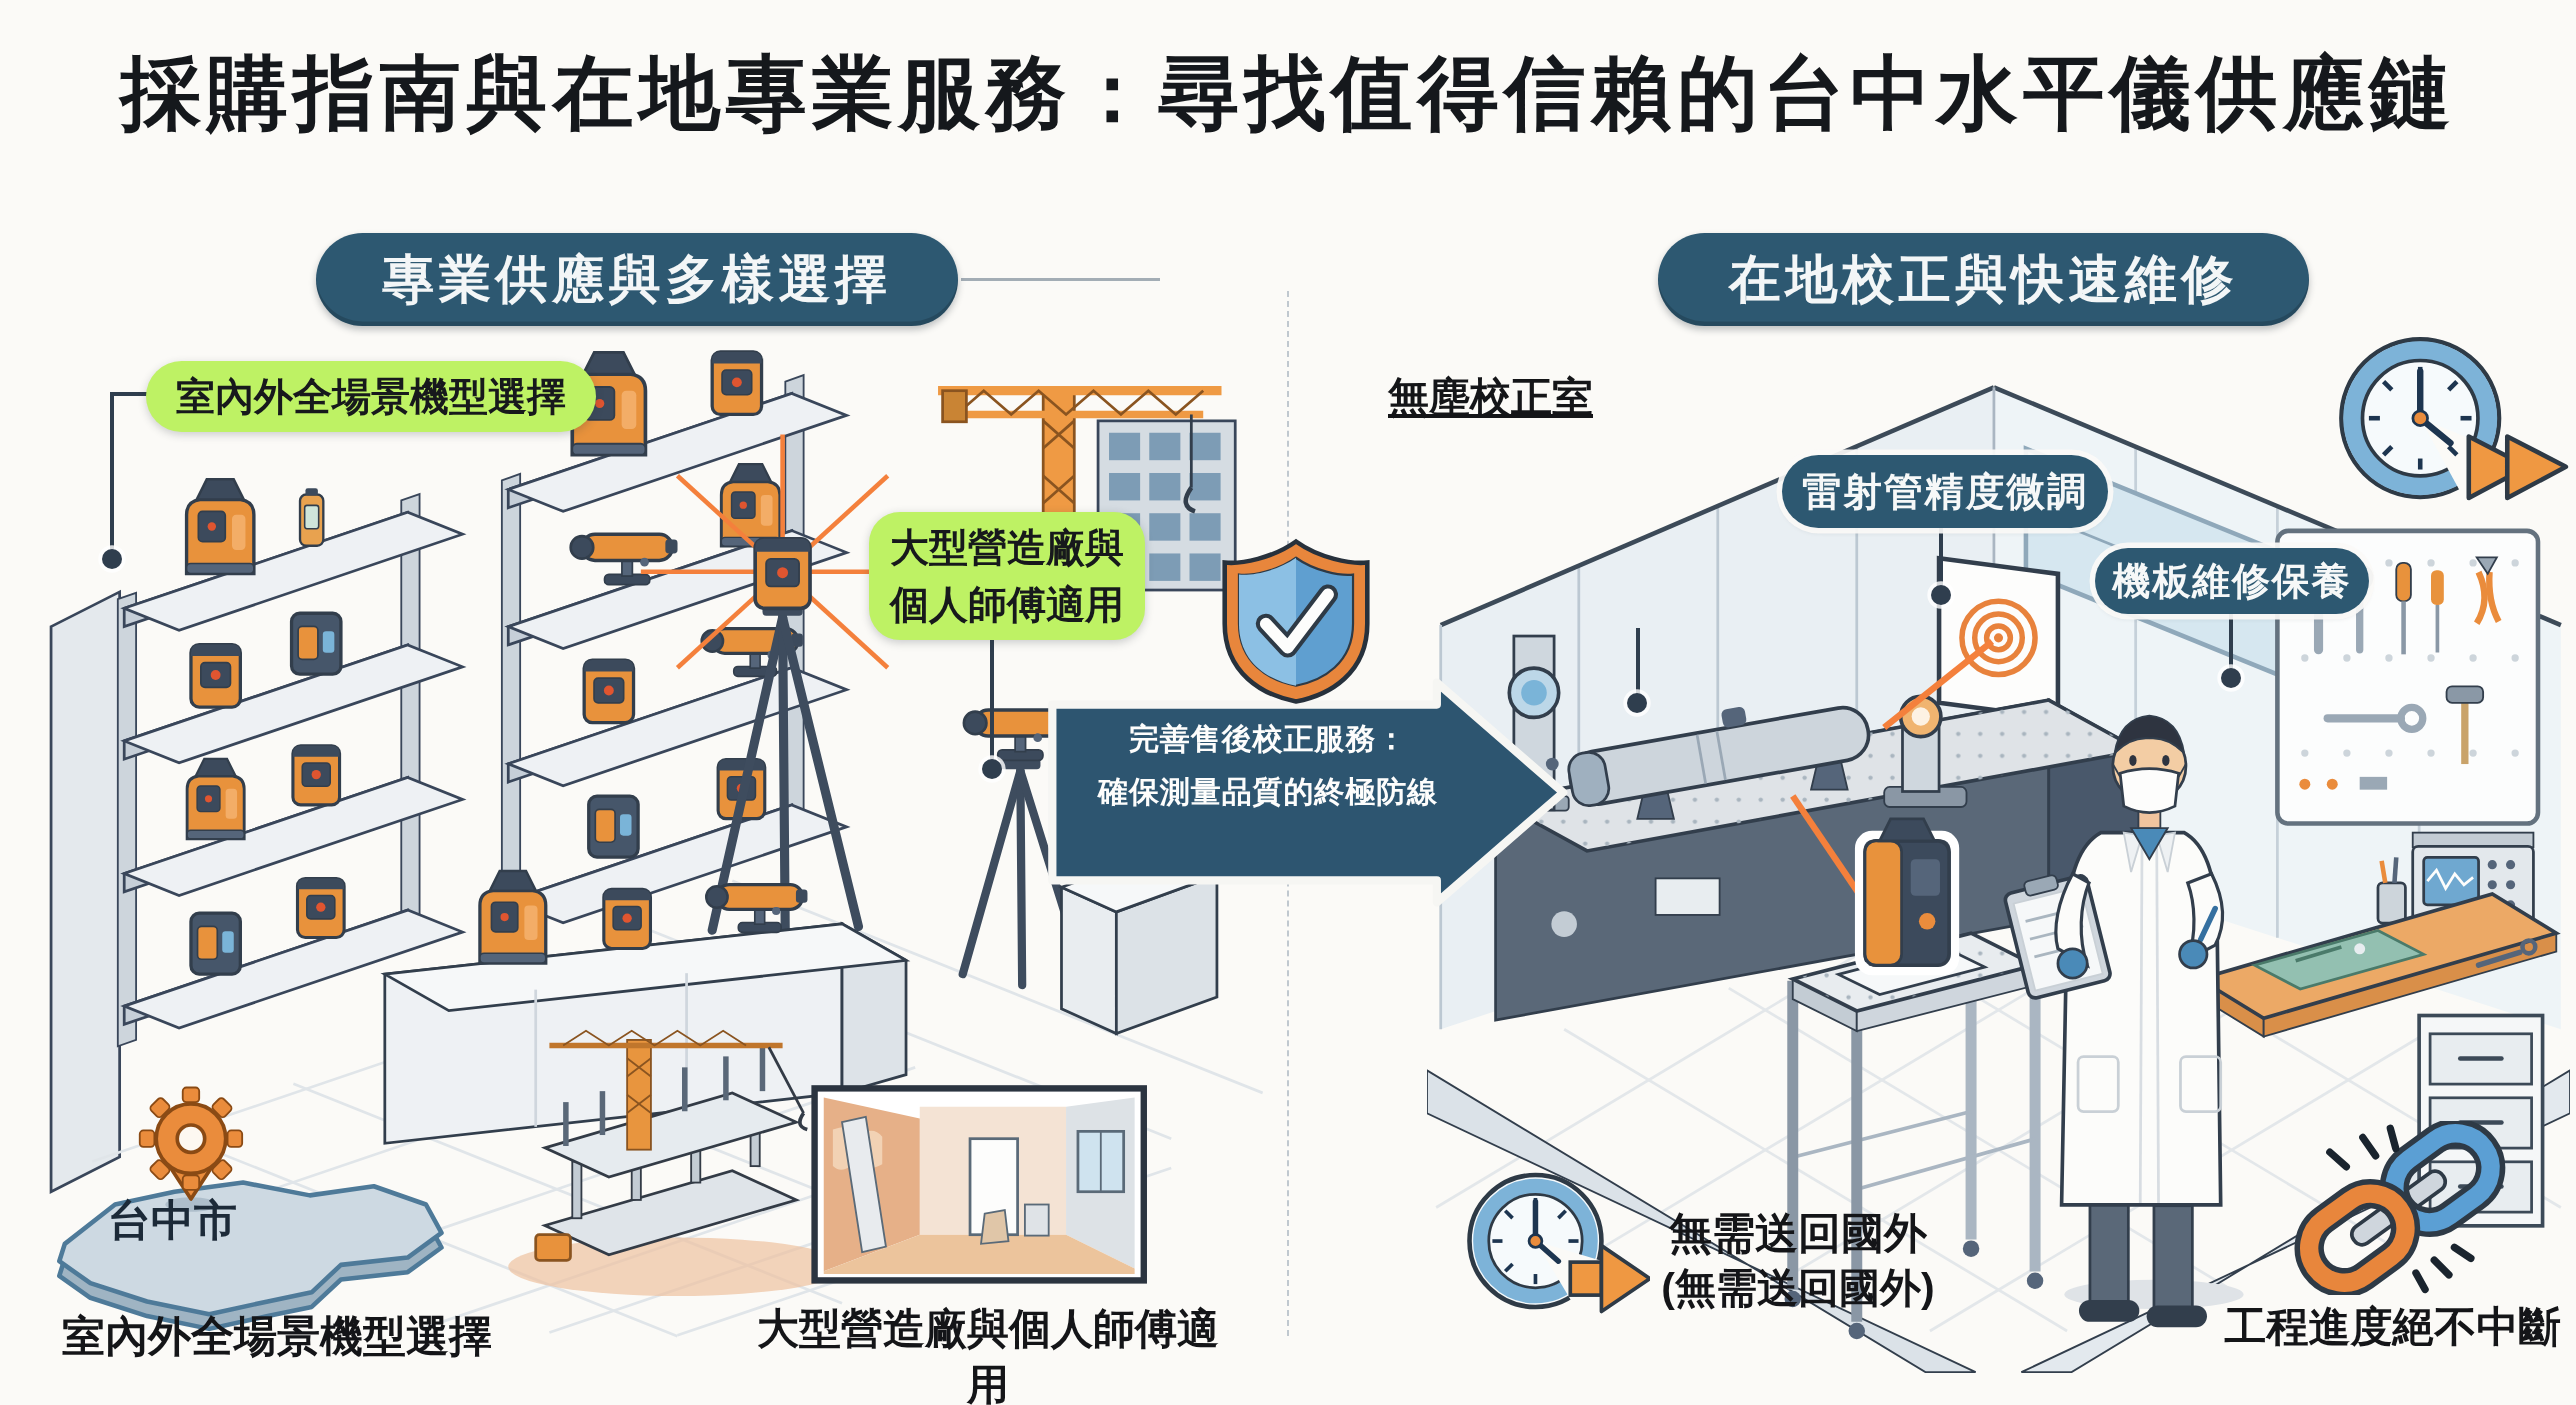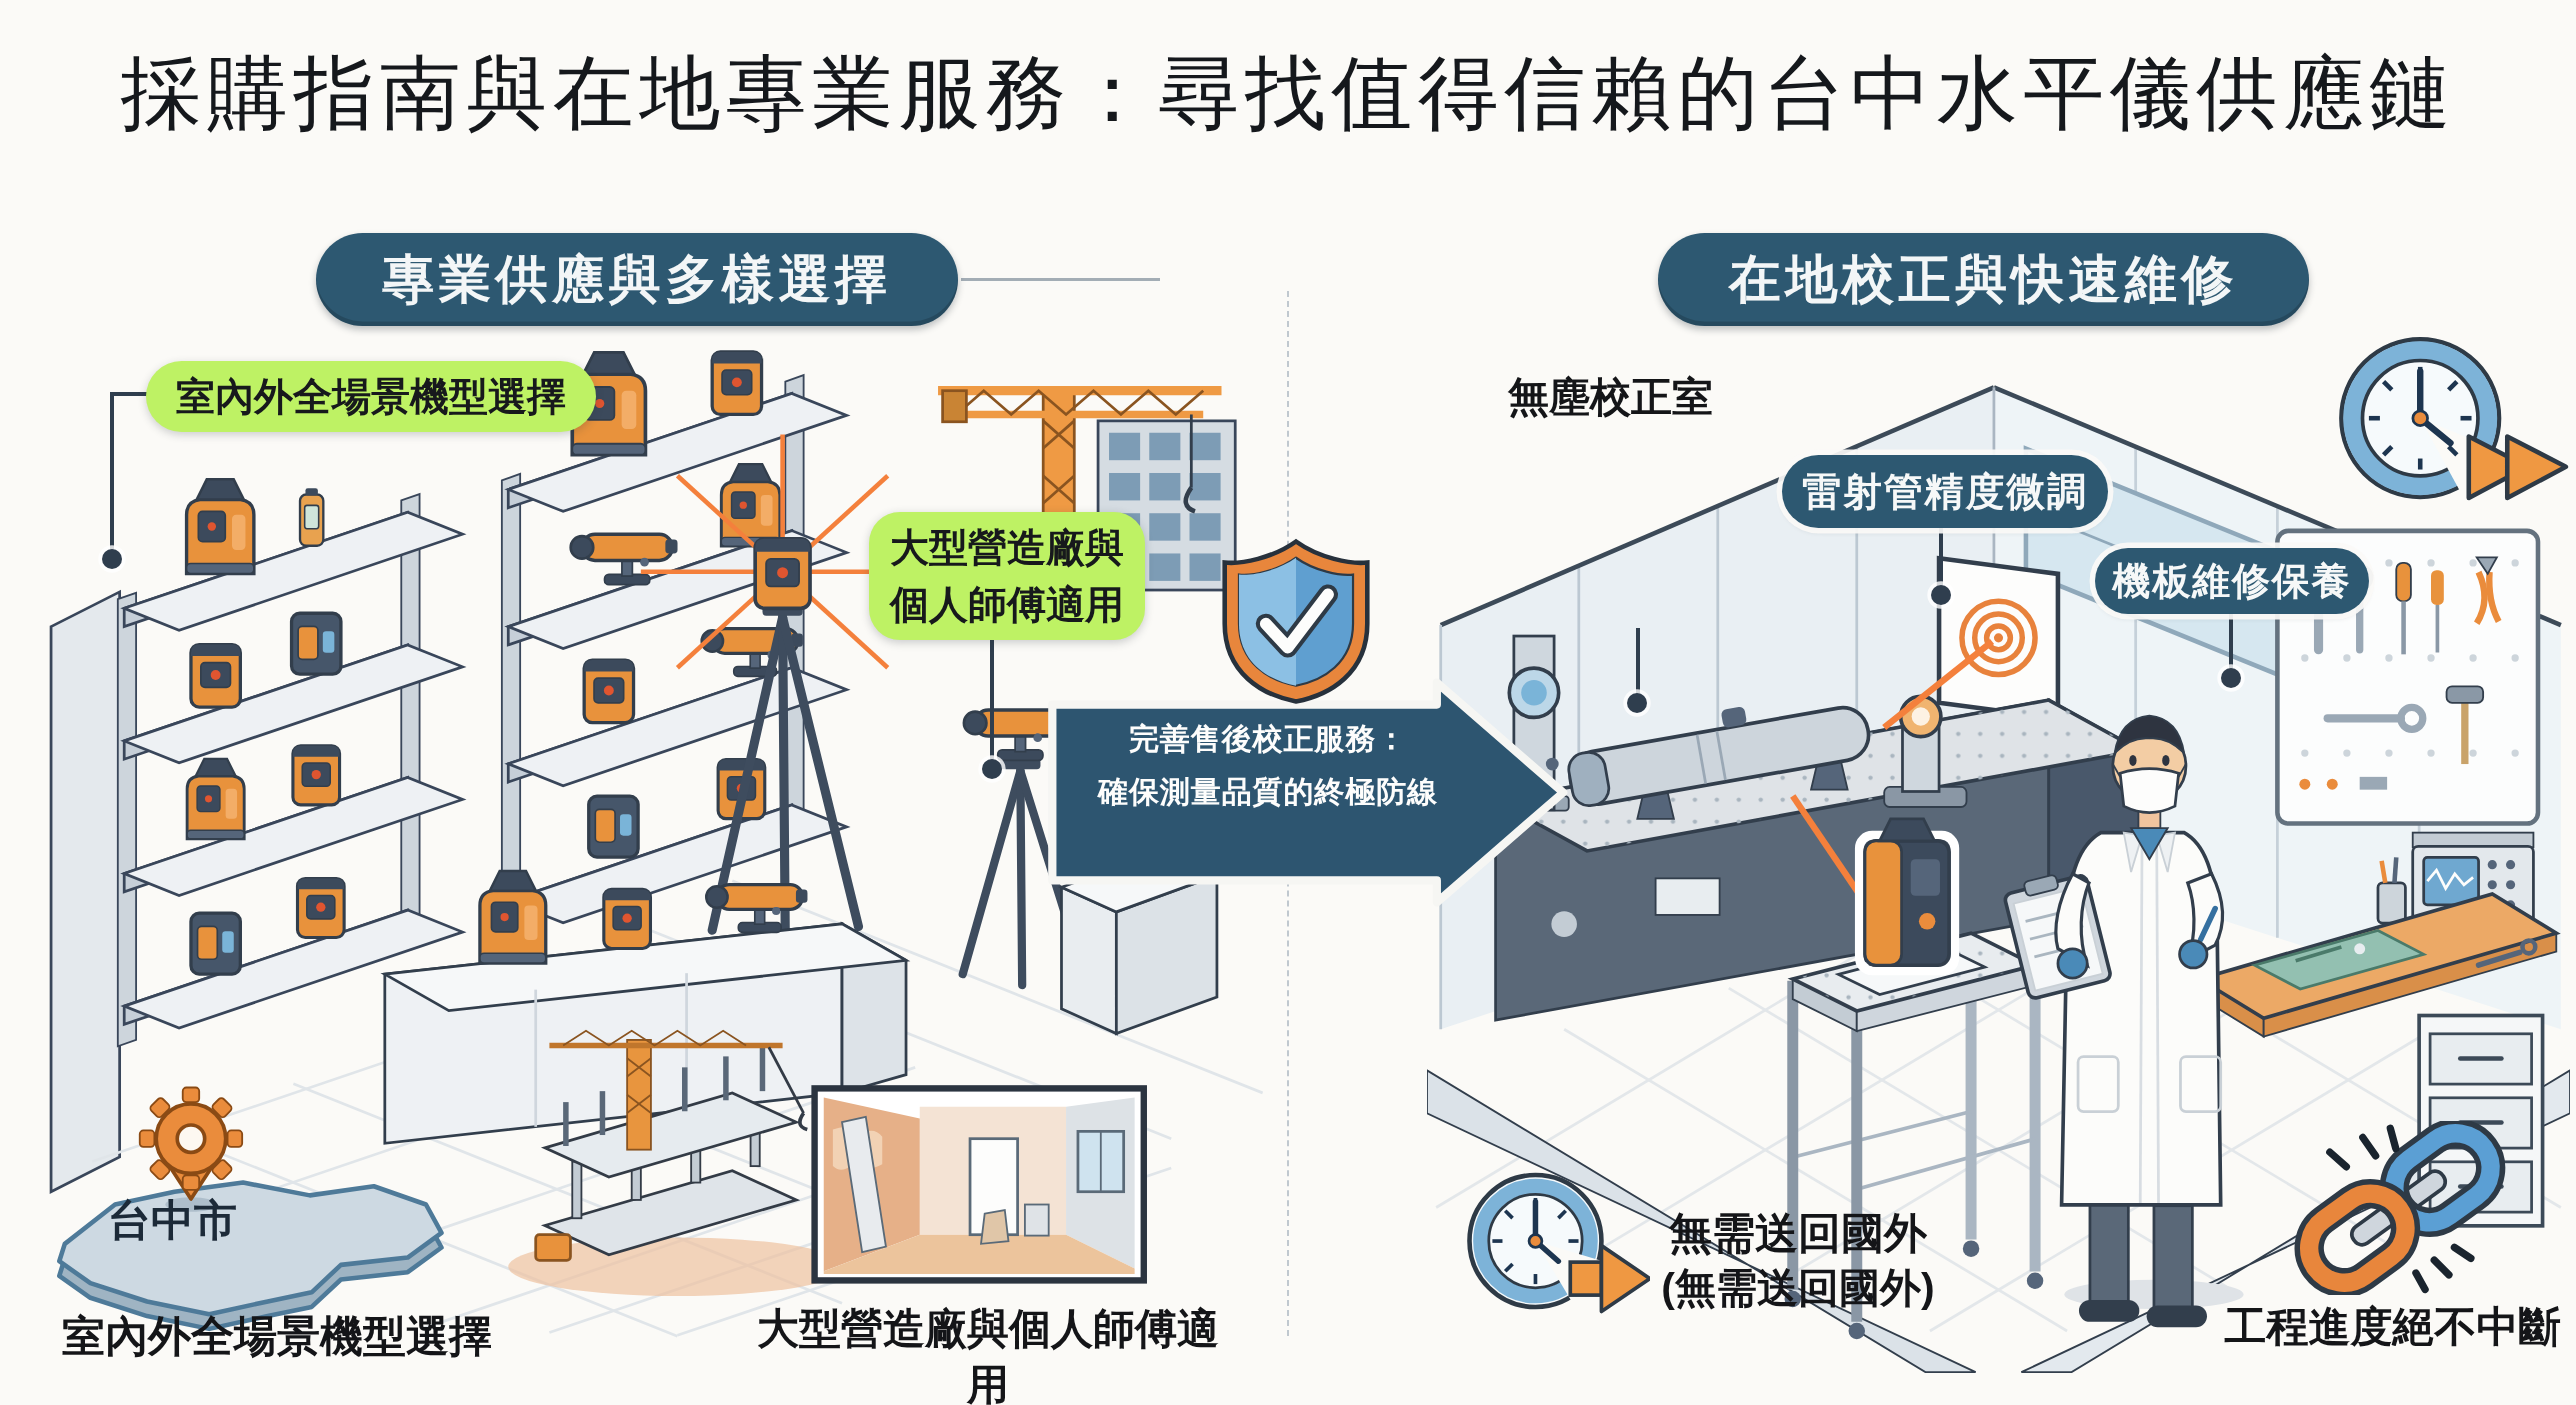--- a/index.html
+++ b/index.html
@@ -1,19 +1,19 @@
 <!DOCTYPE html>
 <html style="font-size:14.6px"><head>
 <meta charset="utf-8">
 <style>
   html,body{margin:0;padding:0;background:#fbfaf7;}
   #canvas{position:relative;width:2576px;height:1405px;overflow:hidden;background:#fbfaf7;
           font-family:"Liberation Sans","DejaVu Sans",sans-serif;color:#15181c;}
   .abs{position:absolute;}
-  #title{left:0;top:40px;width:2576px;text-align:center;font-size:81px;font-weight:400;
+  #title{left:0;top:40px;width:2576px;text-align:center;font-size:81px;font-weight:700;
          color:#15181c;letter-spacing:5.5px;z-index:6;}
   .section-pill{background:#2d5871;color:#f3f6f7;border-radius:49px;display:flex;align-items:center;
          justify-content:center;font-weight:700;font-size:52px;letter-spacing:4.6px;z-index:6;
          box-shadow:0 3.7px 7.3px rgba(30,40,50,.28), inset 0 -4.6px 0 rgba(0,0,0,.16);}
   .pill-white{background:#bef264;border-radius:37px;display:flex;align-items:center;justify-content:center;
          font-weight:700;color:#17191c;box-shadow:0 2.7px 8.2px rgba(40,50,60,.22);z-index:6;text-align:center;}
   .pill-dark{background:#2d5871;color:#f6f8f8;border-radius:38px;display:flex;align-items:center;
          justify-content:center;font-weight:700;z-index:6;letter-spacing:1.8px;
          box-shadow:0 0 0 5.5px rgba(251,250,247,.92),0 2.7px 6.4px rgba(30,40,50,.22);}
   .caption{font-weight:700;color:#141518;z-index:6;}
@@ -544,21 +544,21 @@
 
   <div class="abs pill-white" style="left:869px;top:512px;width:276px;height:128px;font-size:39px;line-height:57px;border-radius:31px;">
     <div>
       <div>大型營造廠與</div>
       <div>個人師傅適用</div>
     </div>
   </div>
   <div class="abs conn" style="left:990px;top:640px;width:3.7px;height:124px;"></div>
   <div class="abs dot" style="left:982px;top:759px;"></div>
 
-  <div class="abs caption" style="left:1508px;top:370px;font-size:41px;">無塵校正室</div>
+  <div class="abs caption" style="left:1388px;top:370px;font-size:41px;text-decoration:underline;">無塵校正室</div>
 
   <div class="abs pill-dark" style="left:1782px;top:455px;width:326px;height:73px;font-size:39px;">雷射管精度微調</div>
   <div class="abs conn" style="left:1939px;top:528px;width:3.7px;height:62px;"></div>
   <div class="abs dot" style="left:1931px;top:585px;"></div>
 
   <div class="abs conn" style="left:1636px;top:628px;width:3.7px;height:70px;"></div>
   <div class="abs dot" style="left:1627px;top:693px;"></div>
 
   <div class="abs pill-dark" style="left:2095px;top:548px;width:274px;height:66px;font-size:38px;">機板維修保養</div>
   <div class="abs conn" style="left:2229px;top:614px;width:3.7px;height:59px;"></div>

